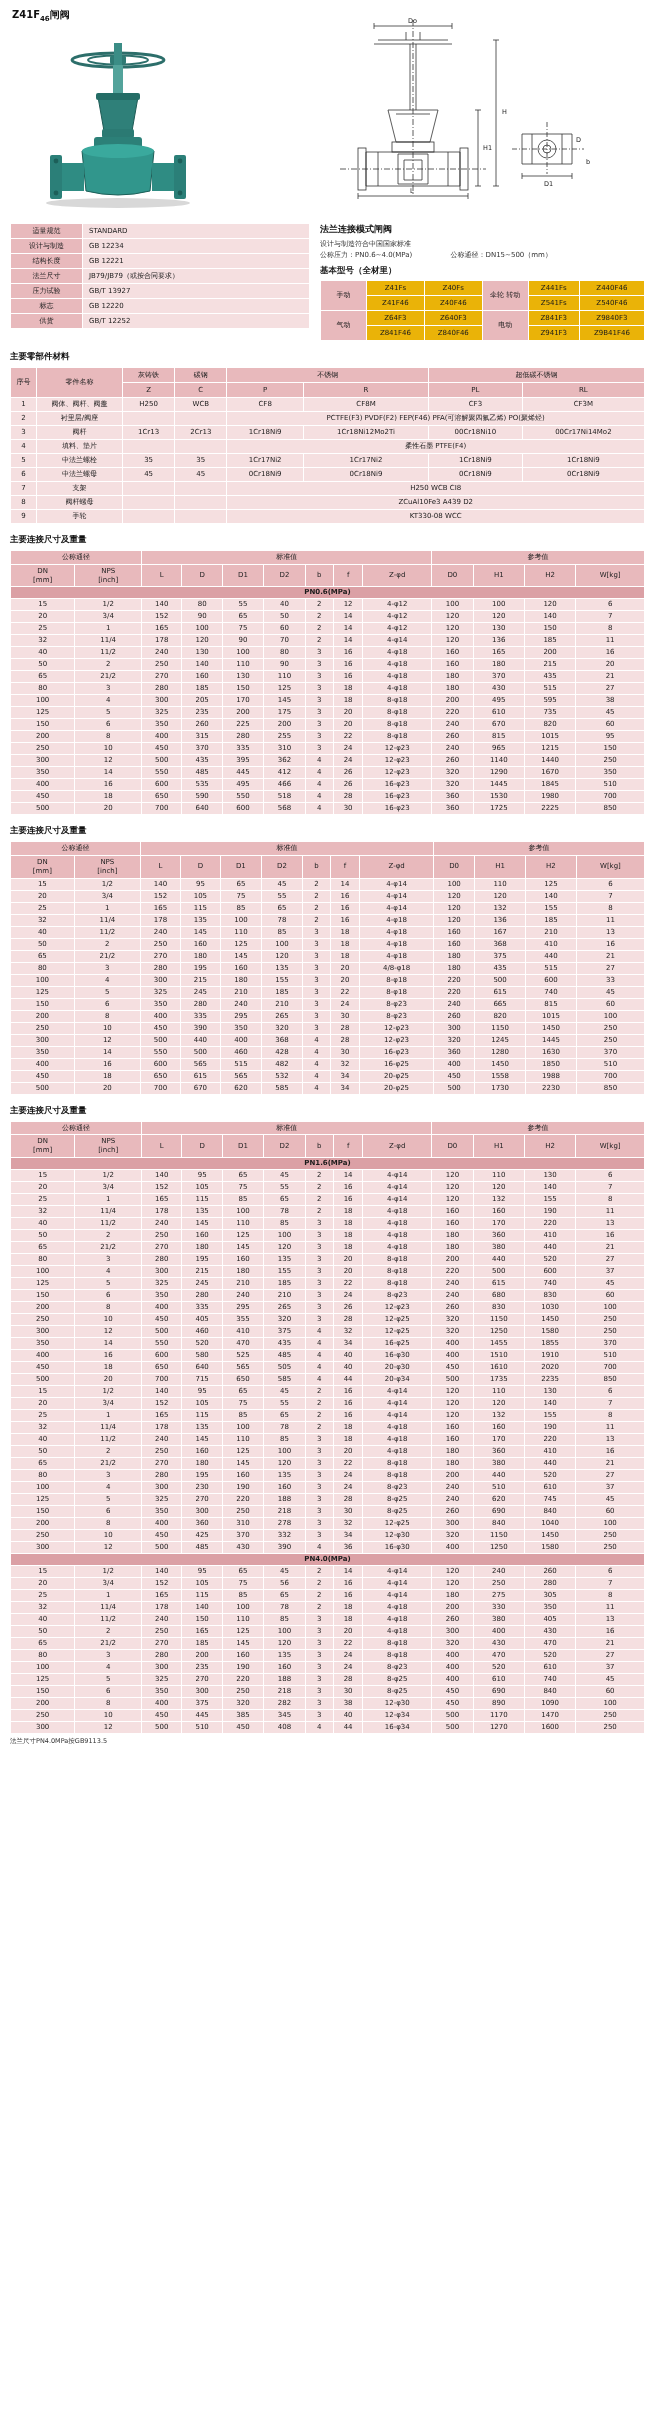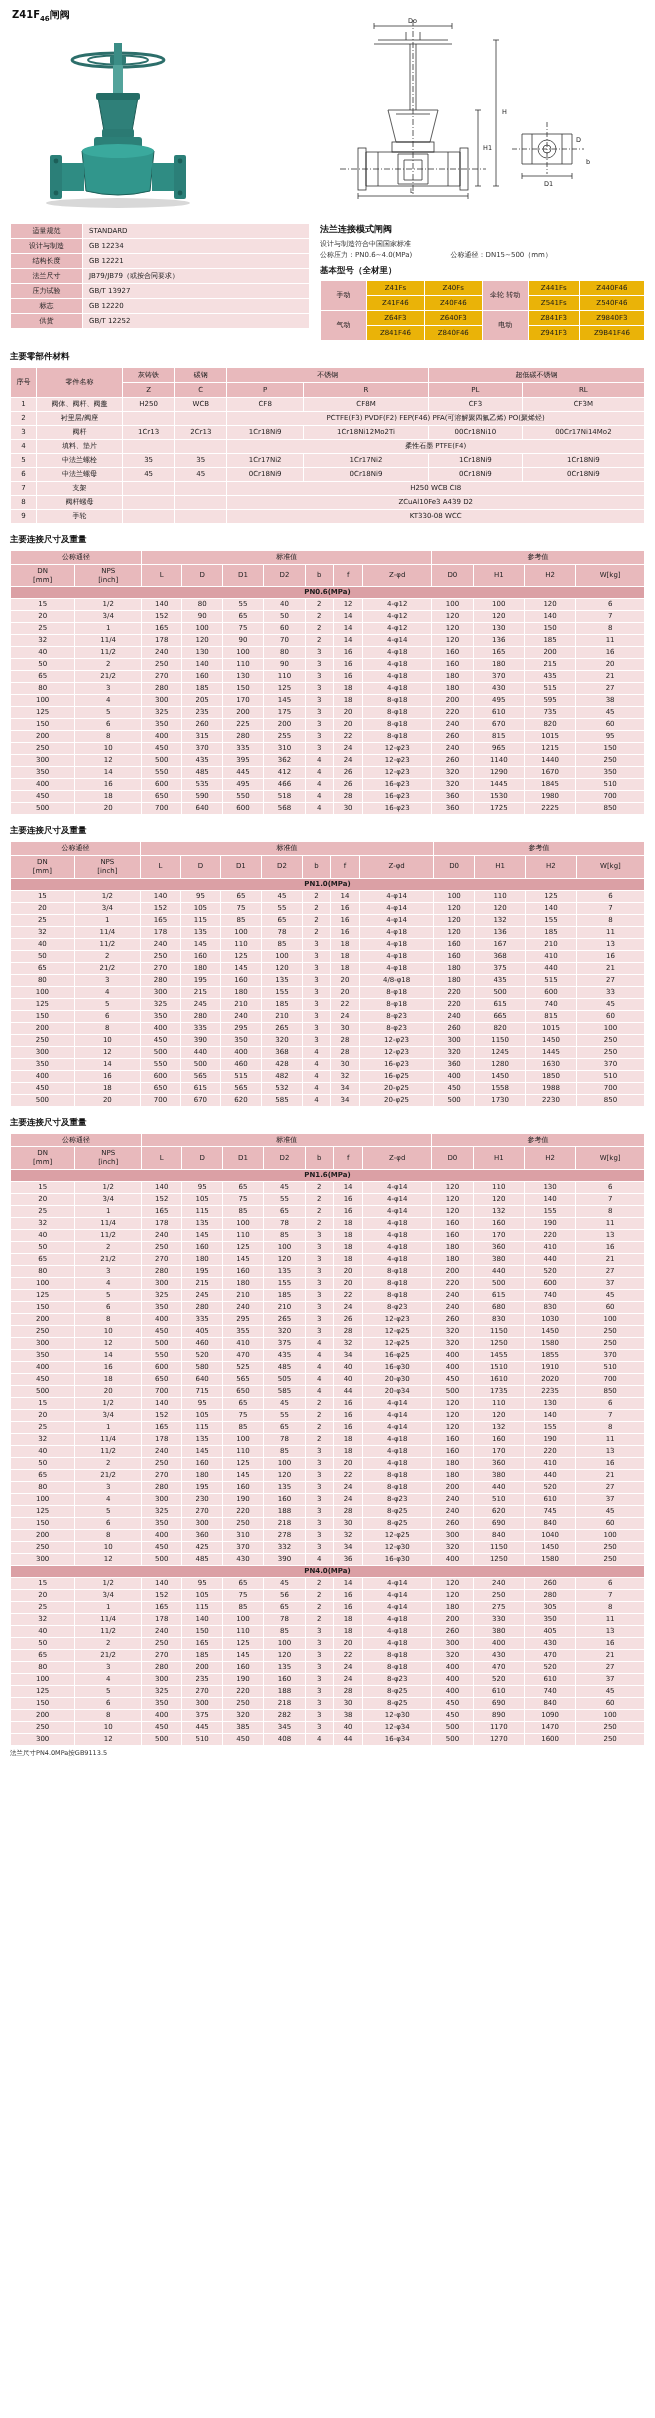--- a/index.html
+++ b/index.html
@@ -666,23 +666,20 @@
             <th>f</th>
             <th>Z-φd</th>
             <th>D0</th>
             <th>H1</th>
             <th>H2</th>
             <th>W[kg]</th>
           </tr>
         </thead>
         <tbody>
           <tr>
-            <td class="band" colspan="13">PN1.0(MPa)</td>
-          </tr>
-          <tr>
             <td>15</td>
             <td>1/2</td>
             <td>140</td>
             <td>95</td>
             <td>65</td>
             <td>45</td>
             <td>2</td>
             <td>14</td>
             <td>4-φ14</td>
             <td>100</td>

